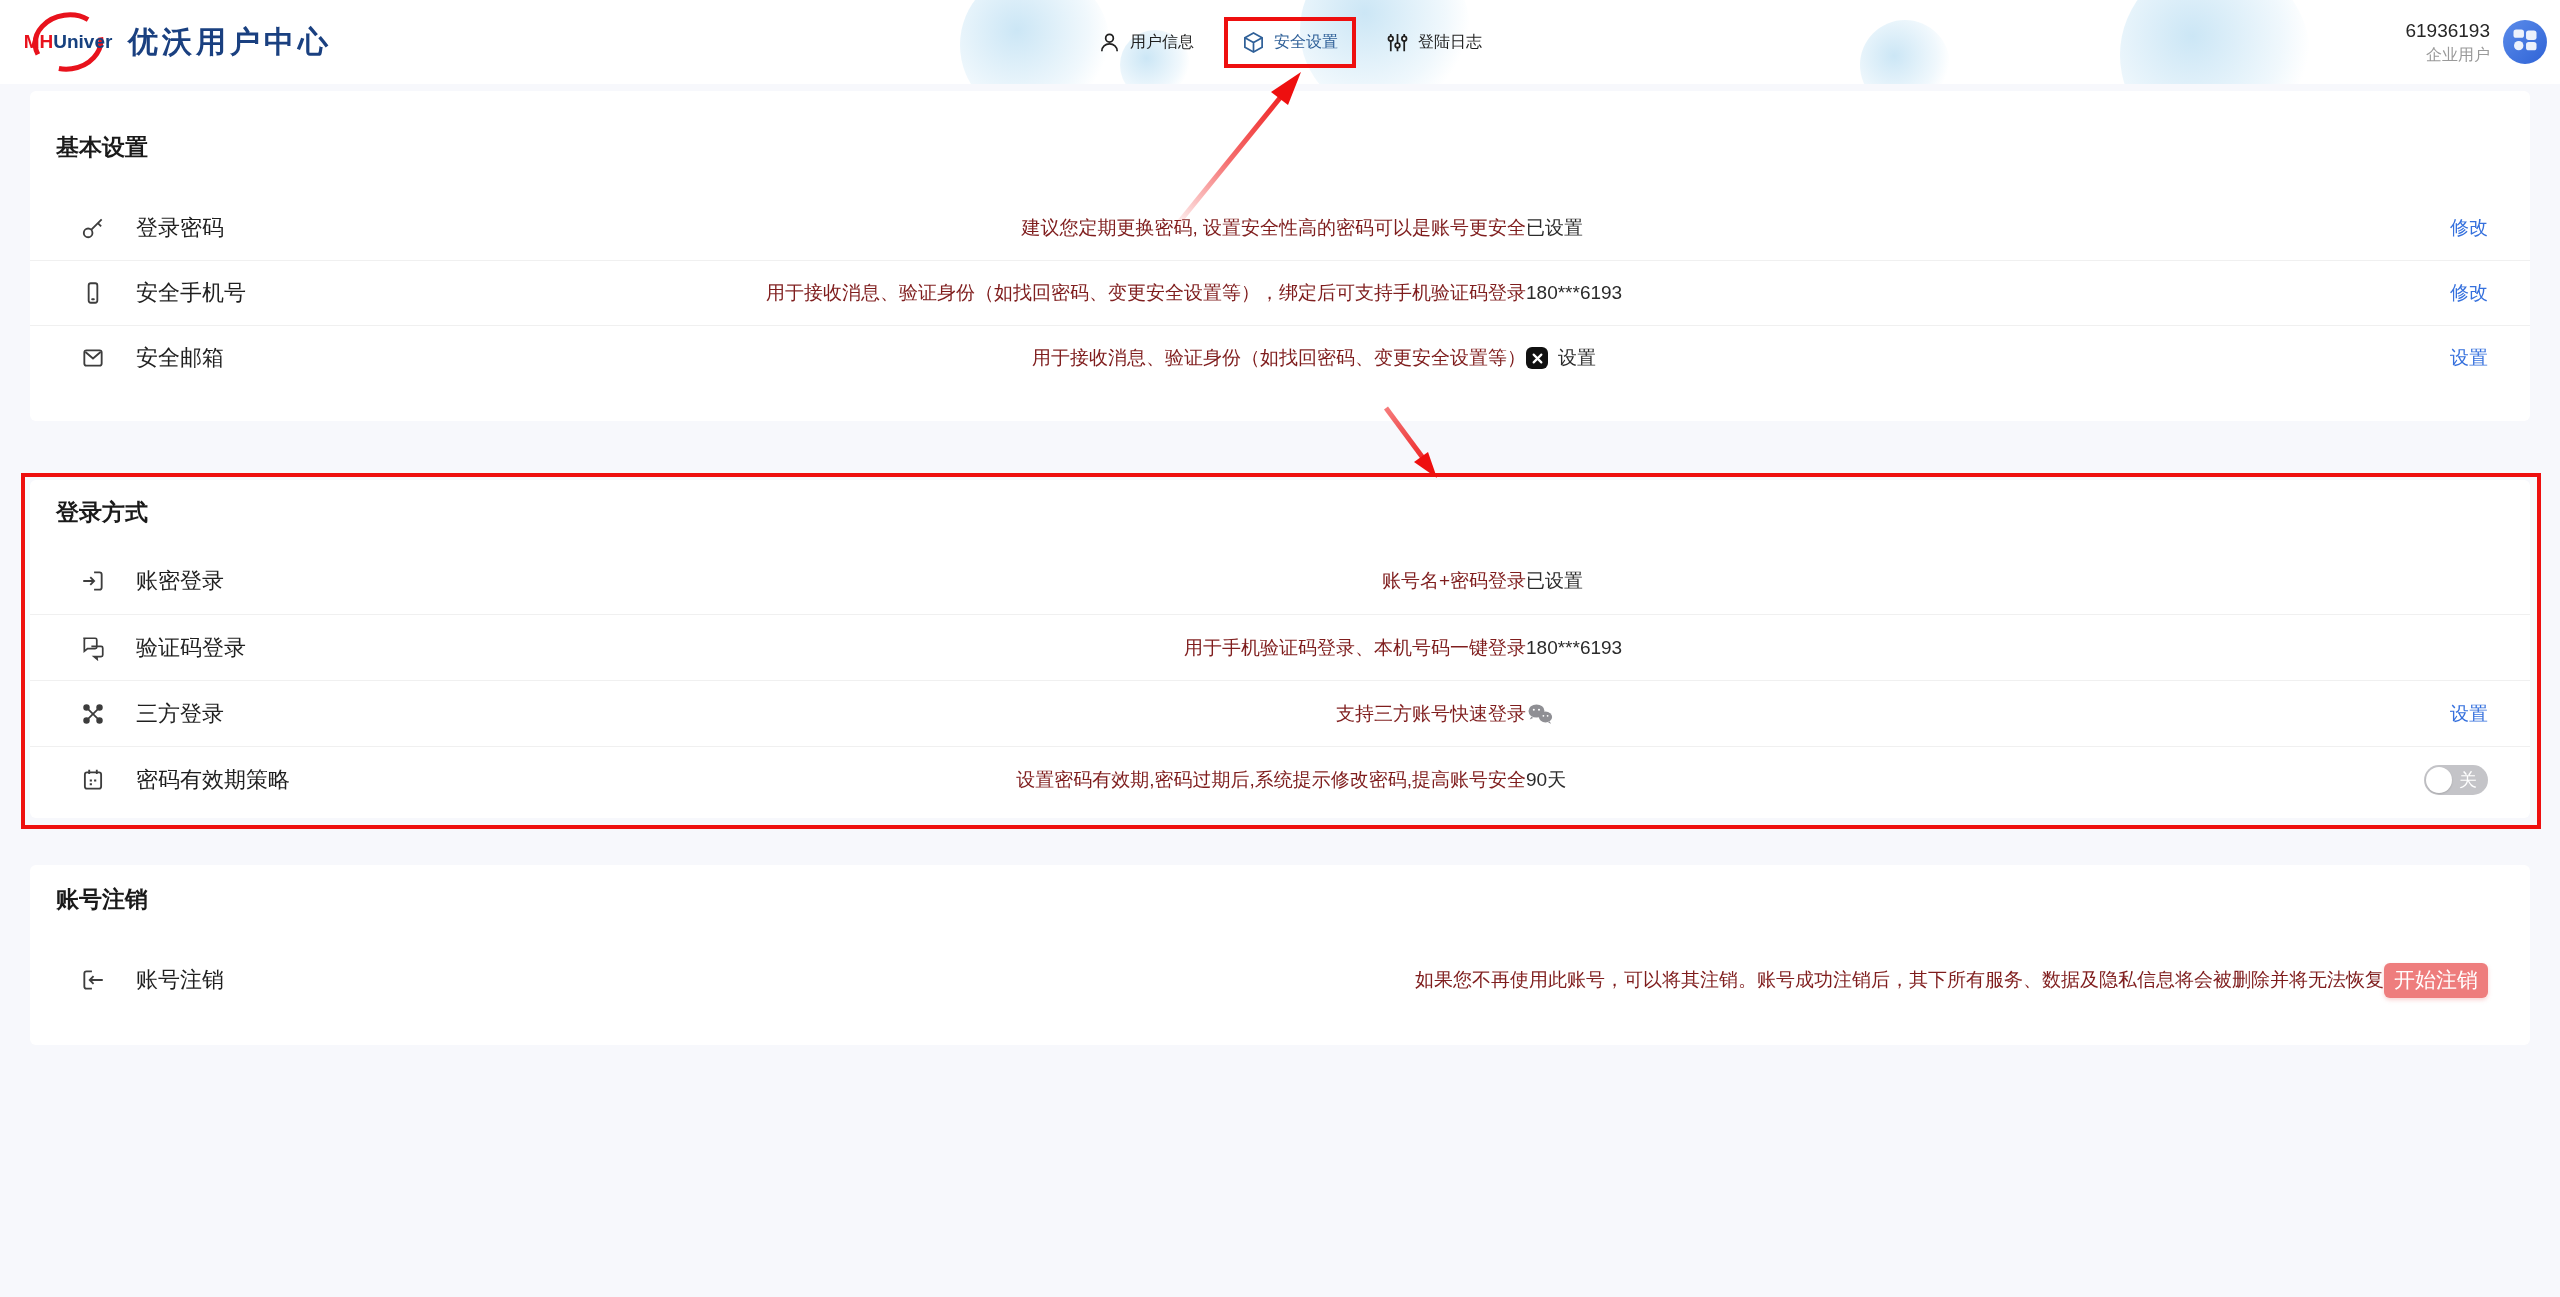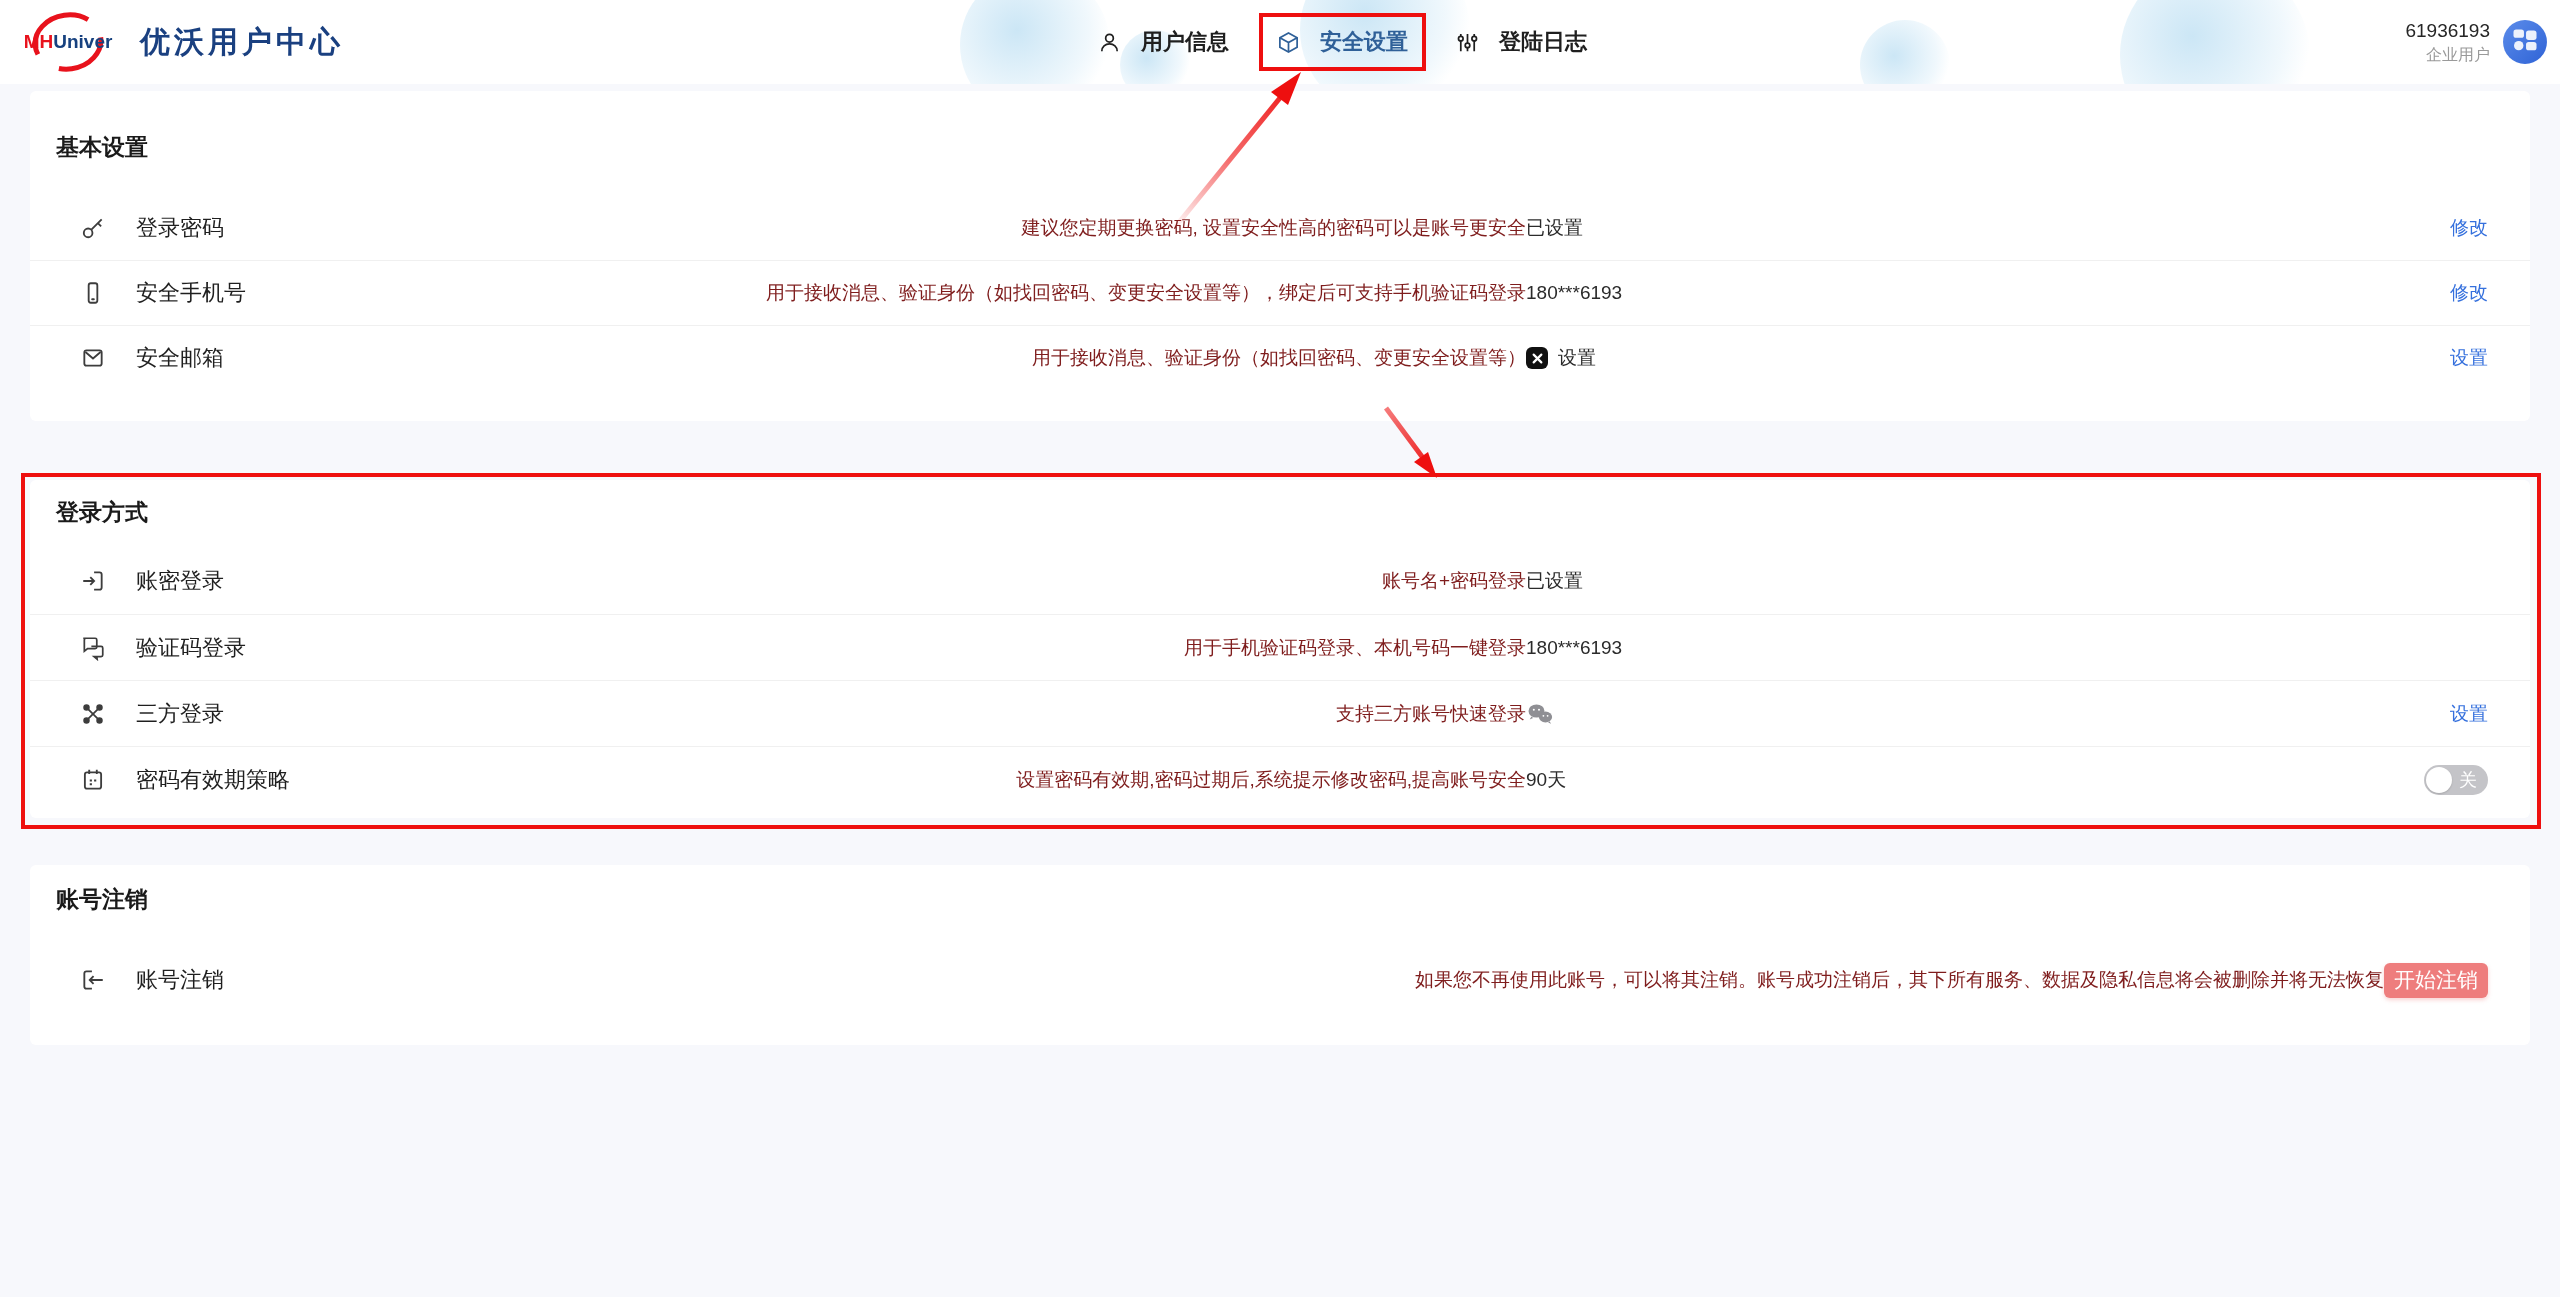--- a/index.html
+++ b/index.html
@@ -14,29 +14,29 @@
     display:flex; align-items:center; overflow:hidden;
   }
   .blob{ position:absolute; border-radius:50%; pointer-events:none;
     background:radial-gradient(circle at 38% 40%, rgba(120,190,230,.38), rgba(180,220,243,.20) 55%, rgba(255,255,255,0) 72%);
   }
   .b1{ left:960px; top:-30px; width:150px; height:150px; }
   .b2{ left:1300px; top:-55px; width:170px; height:170px; }
   .b3{ left:2120px; top:-40px; width:190px; height:190px; }
   .b4{ left:1860px; top:20px; width:90px; height:90px; }
   .b5{ left:1120px; top:30px; width:70px; height:70px; }
-  .logo{ display:flex; align-items:center; margin-left:22px; position:relative; z-index:3;gap:12px; }
+  .logo{ display:flex; align-items:center; margin-left:22px; position:relative; z-index:3; }
   .logo-mark{ position:relative; width:92px; height:62px; display:flex; align-items:center; justify-content:center; }
   .logo-mark svg{ position:absolute; left:0; top:0; }
   .logo-mark span{ font-size:19px; font-weight:bold; color:#17417f; letter-spacing:0; position:relative; }
   .logo-mark span b{ color:#e8121c; }
   .logo-title{ font-size:30px; font-weight:bold; color:#1a4080; margin-left:14px; letter-spacing:4px; }
   
   .nav{ position:absolute; left:1098px; top:0; height:84px; display:flex; align-items:center; gap:30px; z-index:3; }
-  .nav-item{ display:flex; align-items:center; gap:20px; font-size:22px; color:#1f1f1f; cursor:pointer; white-space:nowrap;font-weight:bold; }
+  .nav-item{ display:flex; align-items:center; gap:9px; font-size:16px; color:#1f1f1f; cursor:pointer; white-space:nowrap; }
   .nav-item svg{ flex:0 0 auto; }
   .nav-item.active{ color:#2f6098; border:4px solid #ee0f0f; padding:10px 14px; }
   
   .user{ position:absolute; right:12px; top:0; height:84px; display:flex; align-items:center; gap:12px; z-index:3; }
   .user-meta{ text-align:right; line-height:1.35; }
   .user-account{ font-size:19px; color:#262626; }
   .user-type{ font-size:16px; color:#9a9a9a; }
   
   .main{ position:relative; z-index:1; padding:0 30px; }
   .card{ background:#ffffff; border-radius:6px; }

